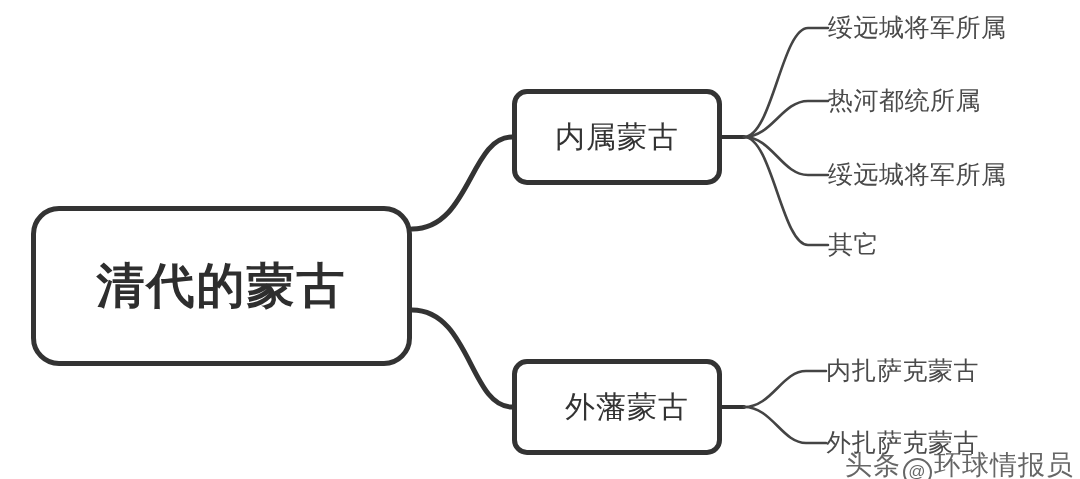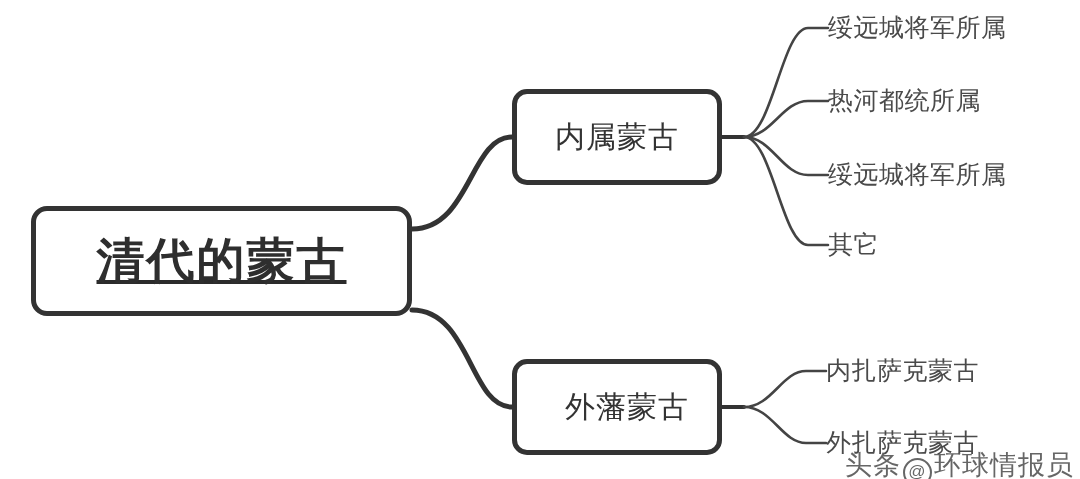--- a/index.html
+++ b/index.html
@@ -16,22 +16,22 @@
   .node{
     position:absolute;
     box-sizing:border-box;
     background:#ffffff;
     border:5px solid #333333;
     border-radius:14px;
     display:flex;align-items:center;justify-content:center;
     color:#2b2b2b;
   }
   .node.root{
-    left:31px;top:206px;width:381px;height:110px;
-    border-width:5px;border-radius:16px;text-decoration:underline;
+    left:31px;top:206px;width:381px;height:160px;
+    border-width:5px;border-radius:28px;
   }
   .node.root .node-label{
     font-size:48px;font-weight:bold;letter-spacing:2px;
     color:#2e2e2e;line-height:1;
   }
   .node.branch{
     width:210px;height:96px;
     border-width:5px;border-radius:15px;
   }
   .node.branch .node-label{

